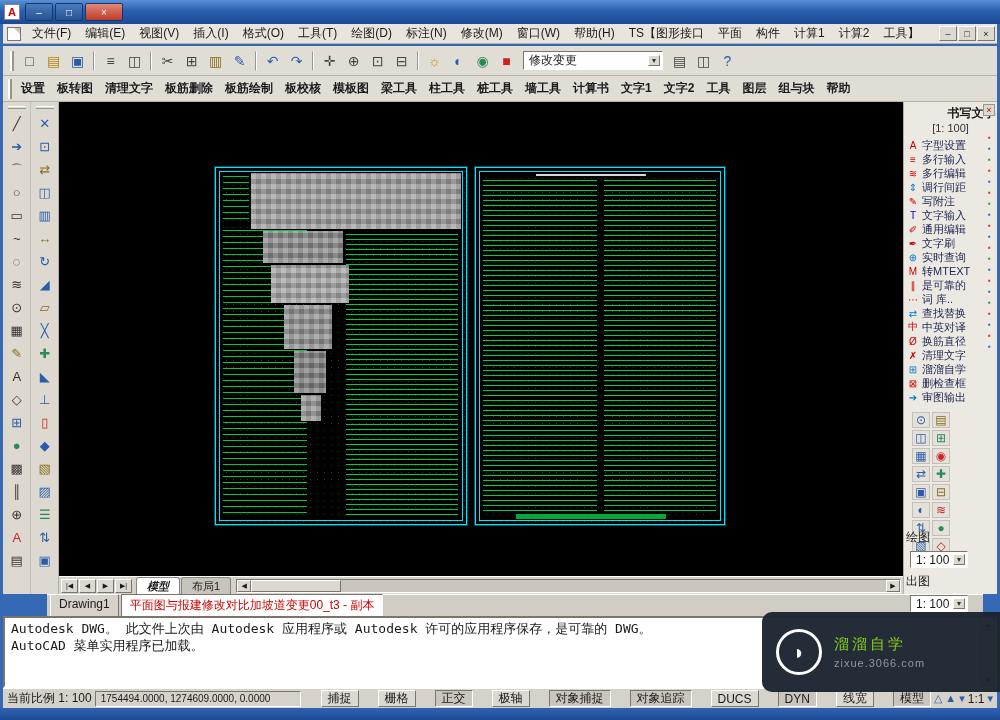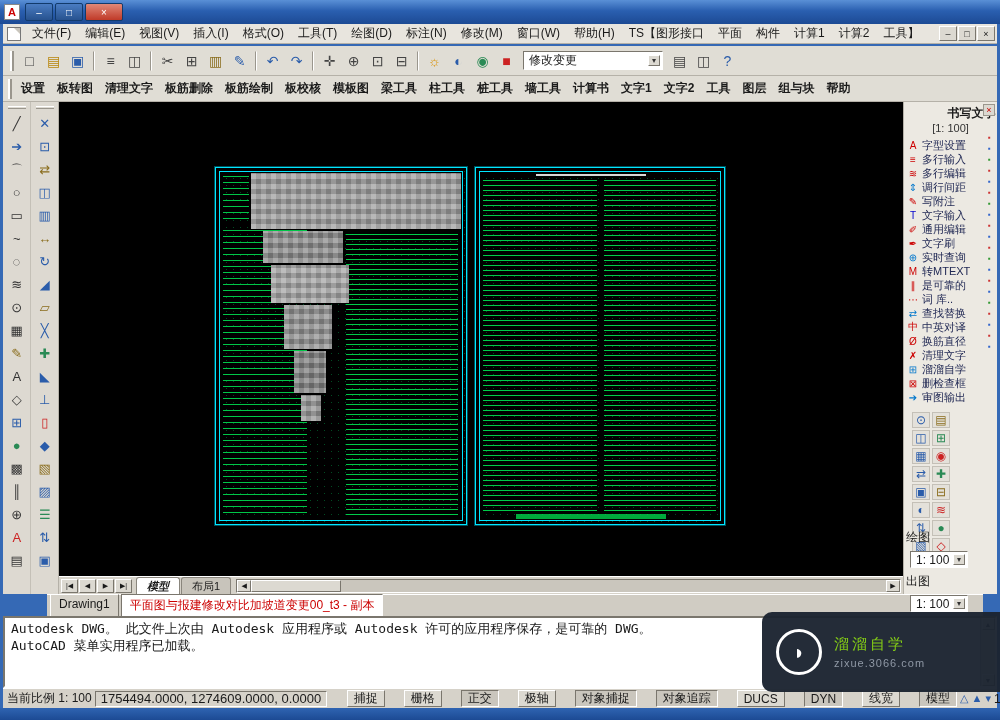--- a/index.html
+++ b/index.html
@@ -126,21 +126,21 @@
   .cmd-prompt { margin-top:14px; }
   .vscroll { width:15px; background:#d6d2c9; border-left:1px solid #b5b1a8; display:flex;
     flex-direction:column; justify-content:space-between; align-items:center; }
   .vscroll .sbtn { width:13px; }
 
   
   .statusbar { position:absolute; left:3px; right:3px; top:688px; height:20px; background:#d6d2c9;
     border-top:1px solid #fff; display:flex; align-items:center; padding:0 4px; gap:3px; }
   .st-scale { white-space:nowrap; }
   .coords { width:232px; height:16px; display:flex; align-items:center; padding:0 5px;
-    border:1px solid; border-color:#7a766d #fff #fff #7a766d; font-size:13px; white-space:nowrap; }
+    border:1px solid; border-color:#7a766d #fff #fff #7a766d; font-size:10px; white-space:nowrap; }
   .toggle { height:17px; padding:1px 6px; display:flex; align-items:center; white-space:nowrap;
     background:#dcd9d1; border:1px solid; border-color:#fff #7a766d #7a766d #fff;margin-left:17px; }
   .toggle.on { border-color:#7a766d #fff #fff #7a766d; background:#cac6bd; }
   .anno { margin-left:auto; display:flex; align-items:center; gap:3px; }
   .anno .ic { font-size:11px; color:#2a5caa; }
 
   .bottomframe { position:absolute; left:0; right:0; bottom:0; height:12px;
     background:linear-gradient(#2f64b2,#1c4a94); }
 
   

